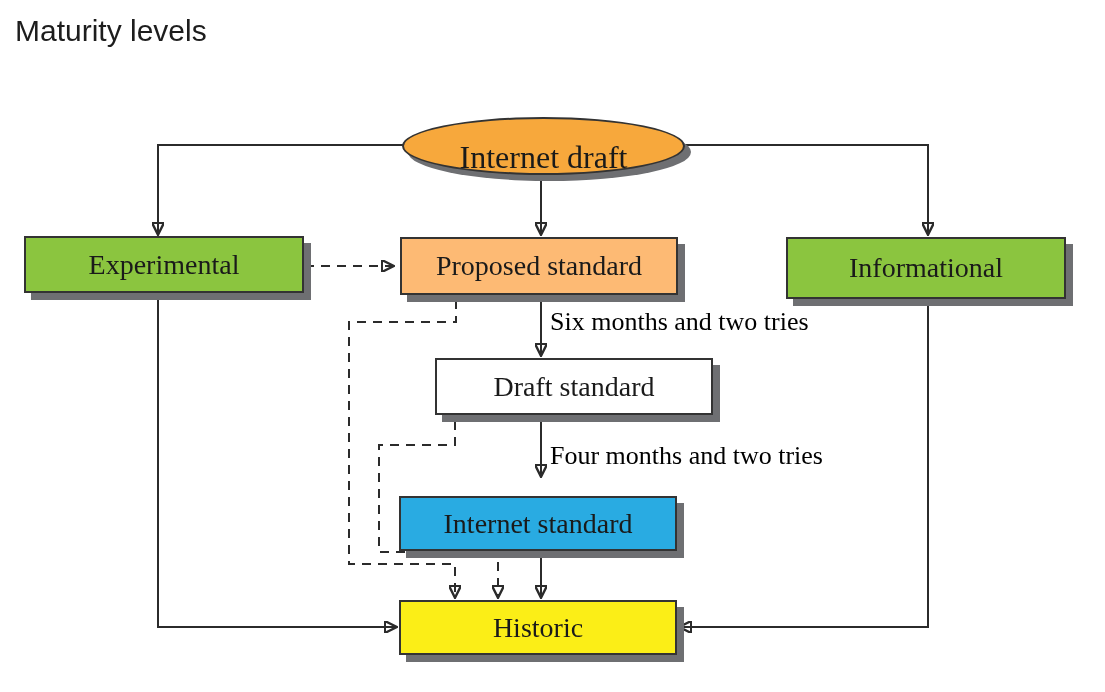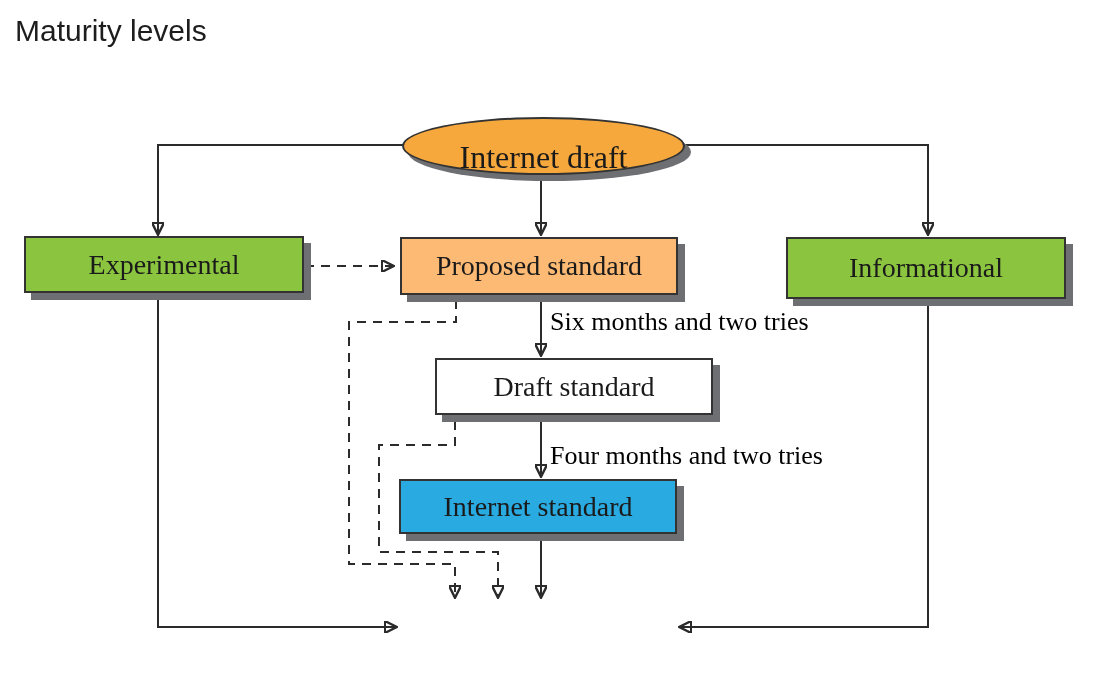--- a/index.html
+++ b/index.html
@@ -25,21 +25,21 @@
   .edge-label{
     position:absolute;z-index:2;font-size:26px;color:#000000;line-height:1.1;
     white-space:nowrap;
   }
   
   #n-internet-draft  {left:402px;top:117px;width:283px;height:58px;}
   #n-experimental    {left:24px; top:236px;width:280px;height:57px;}
   #n-proposed        {left:400px;top:237px;width:278px;height:58px;}
   #n-informational   {left:786px;top:237px;width:280px;height:62px;}
   #n-draft           {left:399px;top:358px;width:278px;height:57px;}
-  #n-internet-std    {left:399px;top:479px;width:278px;height:55px;}
+  #n-internet-std    {left:399px;top:496px;width:278px;height:55px;}
   #n-historic        {left:399px;top:600px;width:278px;height:55px;}
   #lbl-six  {left:550px;top:308px;}
   #lbl-four {left:550px;top:430px;margin-top:12px;}
 </style>
 </head>
 <body>
 
 <div class="canvas">
 
   <h1 class="page-title">Maturity levels</h1>
@@ -82,17 +82,20 @@
   </div>
 
   <div class="node" id="n-draft" style="background: rgb(255, 255, 255); margin-left: 36px;">
     <span>Draft standard</span>
   </div>
 
   <div class="node" id="n-internet-std" style="background: rgb(41, 171, 226);">
     <span>Internet standard</span>
   </div>
 
+  <div class="node" id="n-historic" style="background: rgb(251, 238, 23);">
+    <span>Historic</span>
+  </div>
 
   <div class="edge-label" id="lbl-six">Six months and two tries</div>
   <div class="edge-label" id="lbl-four">Four months and two tries</div>
 
 </div>
 
 </body></html>

